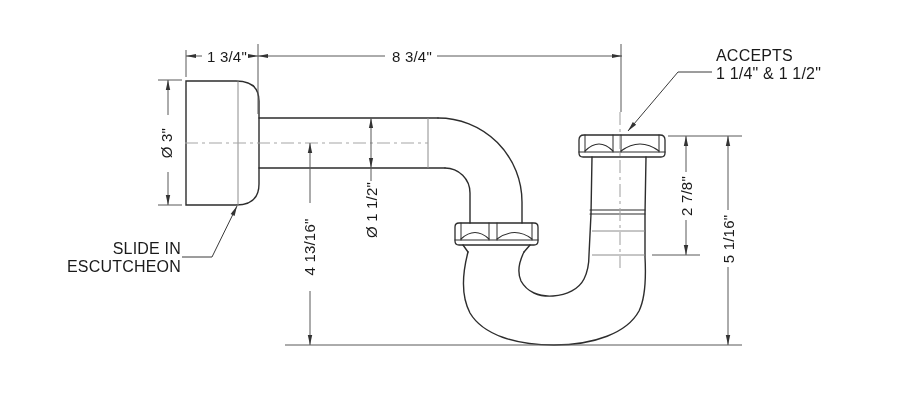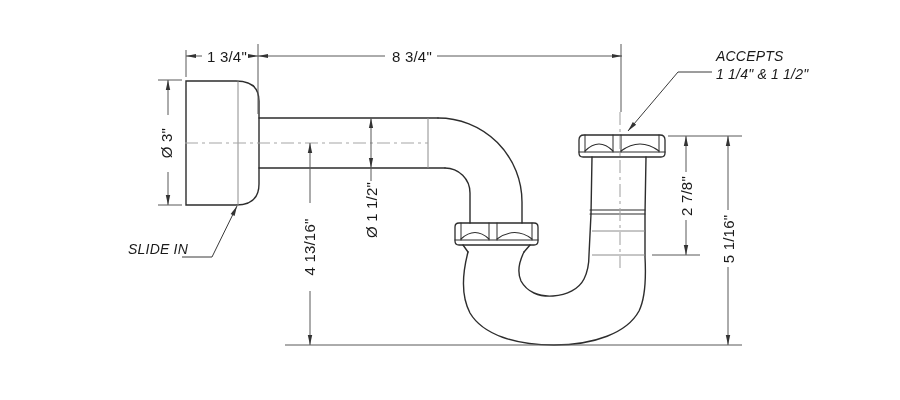--- a/index.html
+++ b/index.html
@@ -7,22 +7,22 @@
     position:relative;width:900px;height:400px;background:#ffffff;
     font-family:"Liberation Sans",sans-serif;color:#1a1a1a;overflow:hidden;
   }
   .canvas svg{position:absolute;left:0;top:0;}
   .lbl{
     position:absolute;font-size:15px;white-space:nowrap;letter-spacing:.2px;
     transform:translate(-50%,-50%);z-index:2;
   }
   .lbl.rot{transform:translate(-50%,-50%) rotate(-90deg);}
   .note{
-    position:absolute;font-size:14px;line-height:18px;letter-spacing:.2px;
-    white-space:nowrap;z-index:2;font-style:italic;
+    position:absolute;font-size:16px;line-height:18px;letter-spacing:.2px;
+    white-space:nowrap;z-index:2;
   }
   .note.right{text-align:right;}
 </style>
 </head>
 <body>
 
 <div class="canvas">
 
   <svg width="900" height="400" viewBox="0 0 900 400">
 
@@ -130,17 +130,18 @@
 
   <div class="lbl rot" style="left:686px;top:196px;">2 7/8"</div>
 
   <div class="lbl rot" style="left:728px;top:239px;">5 1/16"</div>
 
   <div class="note" style="left:716px;top:47px;">
     <div>ACCEPTS</div>
     <div>1 1/4" &amp; 1 1/2"</div>
   </div>
 
-  <div class="note right" style="left:68px;top:240px;width:120px;">
+  <div class="note right" style="left:61px;top:240px;width:120px;">
     <div>SLIDE IN</div>
+    <div>ESCUTCHEON</div>
   </div>
 
 </div>
 
 </body></html>

